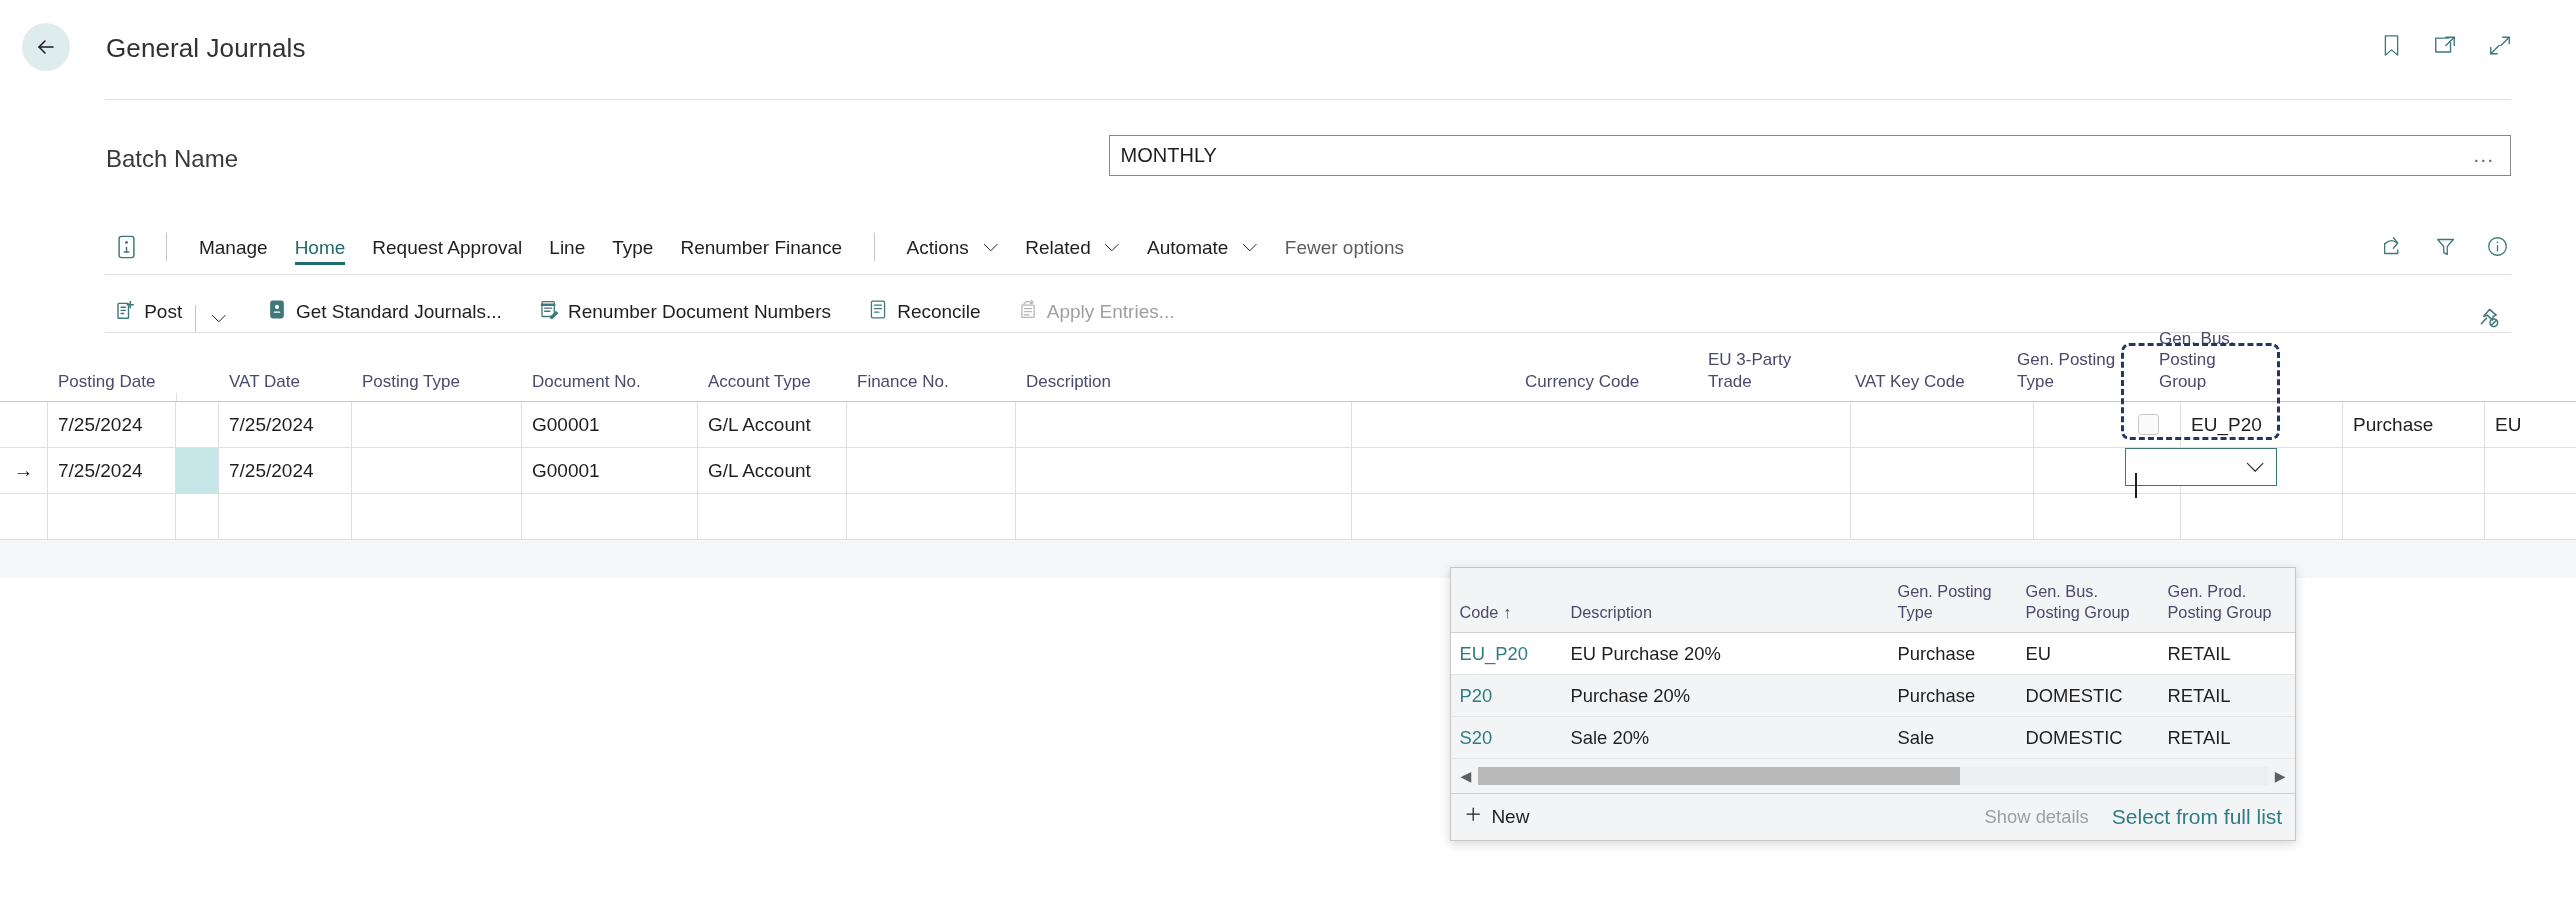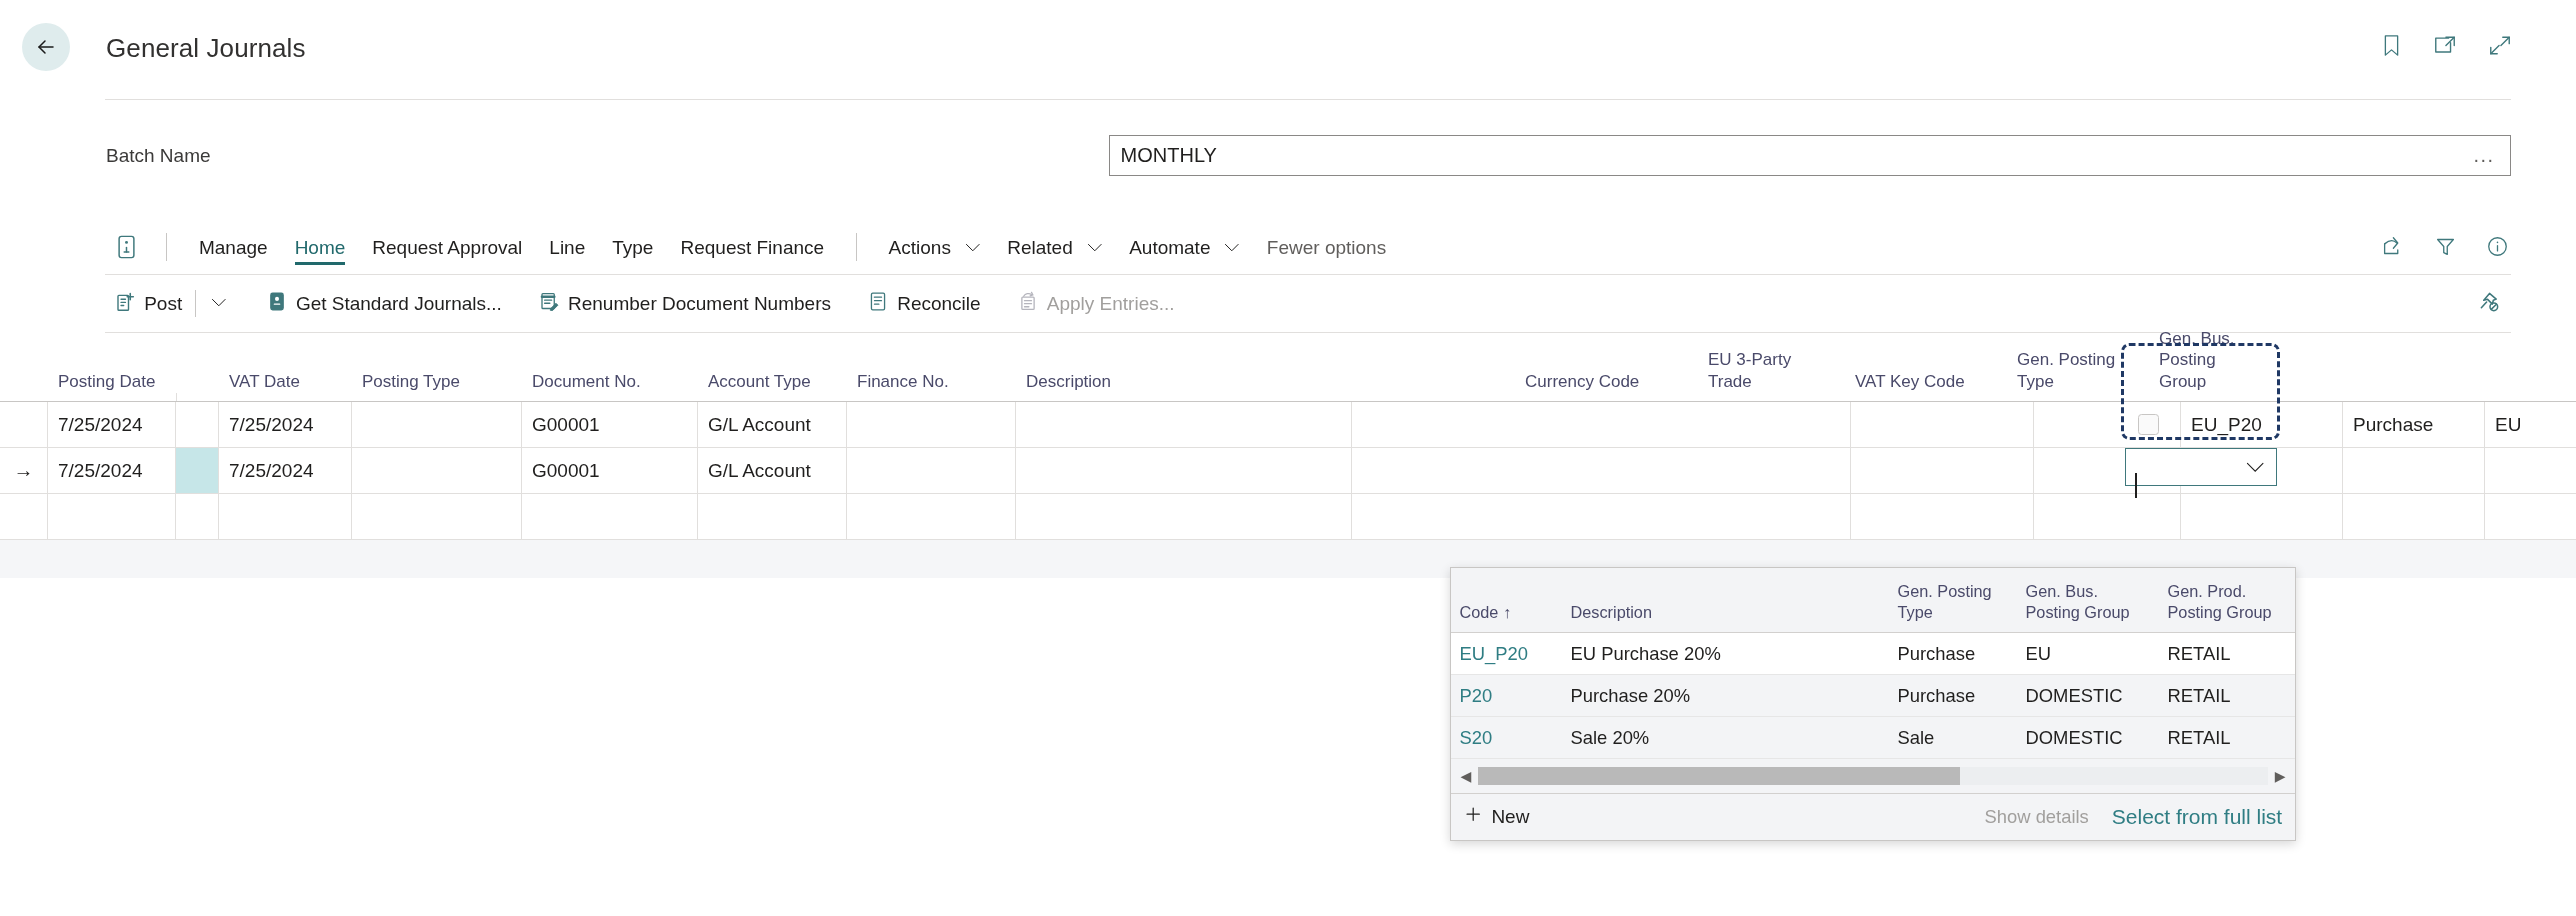--- a/index.html
+++ b/index.html
@@ -52,21 +52,21 @@
   
   .batch-row {
     position: absolute;
     left: 0; top: 135px;
     width: 100%;
     height: 50px;
   }
   .batch-label {
     position: absolute;
     left: 106px; top: 10px;
-    font-size: 19px;
+    font-size: 24px;
     color: #3b3a39;
   }
   .batch-dots {
     position: absolute;
     left: 220px; top: 25.5px;
     width: 882px;
     height: 1.4px;
     background-image: radial-gradient(circle, #b3b0ad 1px, transparent 1.1px);
     background-size: 9.2px 9.2px;
     background-repeat: repeat-x;
@@ -147,21 +147,21 @@
     align-items: center;
     padding-right: 2.8px;
   }
 
   
   .toolbar {
     position: absolute;
     left: 105px; right: 65px; top: 275px;
     height: 58px;
     display: flex;
-    align-items: center;
+    align-items: flex-end;
     border-bottom: 0.7px solid #e1dfdd;
   }
   .tb-btn {
     display: flex;
     align-items: center;
     gap: 9.2px;
     font-size: 19px;
     color: #201f1e;
     cursor: pointer;
     padding: 7px 10px;
@@ -433,21 +433,21 @@
         <path d="M8.5 18.5h5"></path>
     </svg>
   </div>
   <div class="menu-sep"></div>
 
   <div class="menu-item">Manage</div>
   <div class="menu-item active">Home</div>
   <div class="menu-item">Request Approval</div>
   <div class="menu-item">Line</div>
   <div class="menu-item">Type</div>
-  <div class="menu-item">Request Finance</div>
+  <div class="menu-item">Renumber Finance</div>
 
   <div class="menu-sep"></div>
 
   <div class="menu-item">
     <span>Actions</span>
     <span class="chev">
       <svg width="15.6" height="9.2" viewBox="0 0 22 13" fill="none" stroke="#201f1e" stroke-width="1.4" stroke-linecap="round">
           <path d="M2 2l9 9 9-9"></path>
         </svg>
     </span>

